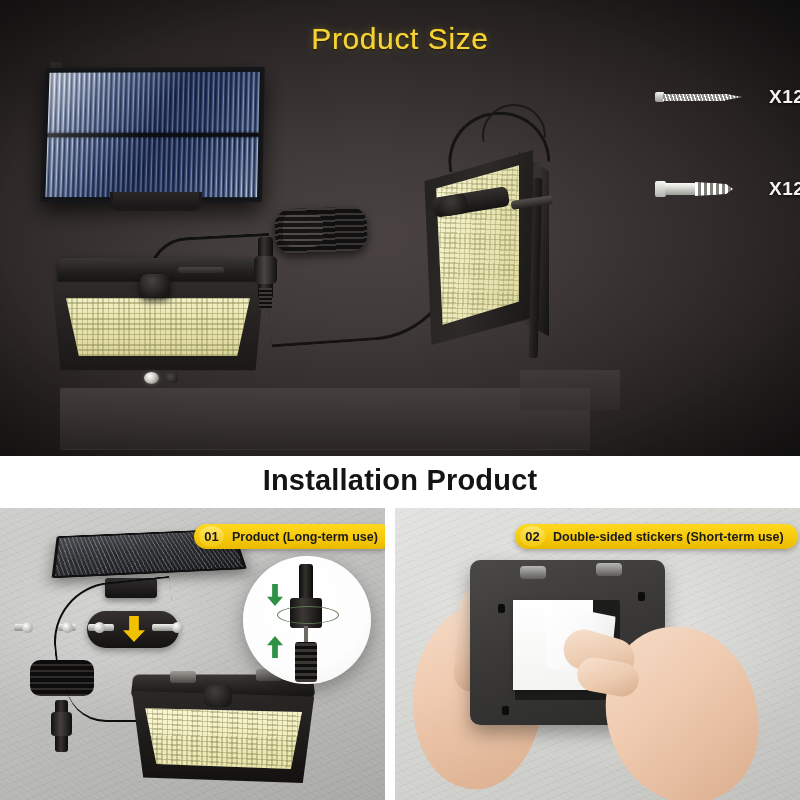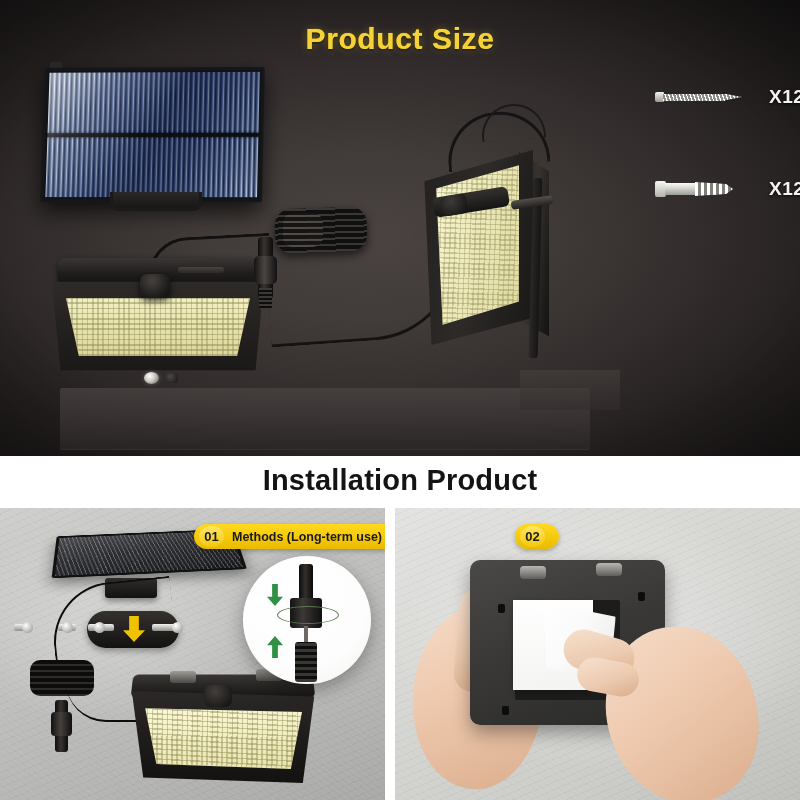--- a/index.html
+++ b/index.html
@@ -15,21 +15,21 @@
   .top-vig{position:absolute;inset:0;
     background:radial-gradient(ellipse 95% 95% at 50% 50%, rgba(0,0,0,0) 52%, rgba(0,0,0,.55) 100%);}
   .top-floor{position:absolute;left:60px;top:388px;width:530px;height:62px;
     background:linear-gradient(180deg,#4a4443 0%,#3b3635 55%,#2b2726 100%);
     opacity:.75;border-radius:2px;
     box-shadow:0 -1px 0 rgba(255,255,255,.07) inset;}
   .top-floor2{position:absolute;left:520px;top:370px;width:100px;height:40px;
     background:linear-gradient(180deg,#47413f,#322d2c);opacity:.6;}
 
   .title-size{position:absolute;left:0;top:22px;width:800px;text-align:center;
-    font-size:30px;font-weight:bold;letter-spacing:.6px;color:#f6d23a;
+    font-size:30px;font-weight:normal;letter-spacing:.6px;color:#f6d23a;
     font-family:"Liberation Sans",sans-serif;
     text-shadow:0 0 1px #c9a800,0 1px 2px rgba(0,0,0,.85),0 0 9px rgba(246,210,58,.30);}
 
   
   .solar{position:absolute;left:42px;top:67px;width:215px;height:129px;
     transform:perspective(900px) rotateX(3deg) rotateY(-2deg) skewX(-1.6deg);
     background:#111214;border:3px solid #15161a;border-radius:2px;
     box-shadow:0 10px 22px rgba(0,0,0,.7);}
   .solar-cells{position:absolute;inset:2px;overflow:hidden;
     background:
@@ -363,21 +363,21 @@
         <div class="pa-lamp-top"></div>
         <div class="pa-lamp-body"></div>
         <div class="pa-lamp-led"></div>
         <div class="pa-knob"></div>
         <div class="pa-tab" style="left:42px;top:-2px;"></div>
         <div class="pa-tab" style="left:128px;top:-4px;"></div>
       </div>
 
       <div class="badge" style="left:194px;top:16px;">
         <span class="badge-num">01</span>
-        <span class="badge-txt">Methods (Long-term use)</span>
+        <span class="badge-txt">Product (Long-term use)</span>
       </div>
     </div>
 
     <div class="photo photo-b">
       <div class="grain"></div>
 
       <div class="hand" style="left:18px;top:96px;width:130px;height:185px;transform:rotate(9deg);"></div>
       <div class="finger" style="left:62px;top:80px;width:36px;height:104px;transform:rotate(5deg);"></div>
 
       <div class="pb-bracket">
@@ -391,20 +391,21 @@
 
       <div class="pb-sticker"></div>
       <div class="pb-peel"></div>
 
       <div class="hand" style="left:212px;top:118px;width:150px;height:178px;transform:rotate(-10deg);"></div>
       <div class="finger" style="left:168px;top:126px;width:72px;height:40px;transform:rotate(16deg);"></div>
       <div class="finger" style="left:182px;top:152px;width:62px;height:34px;transform:rotate(10deg);"></div>
 
       <div class="badge" style="left:120px;top:16px;">
         <span class="badge-num">02</span>
+        <span class="badge-txt">Double-sided stickers (Short-term use)</span>
       </div>
     </div>
 
     <div class="circle-inset" style="left:243px;top:48px;">
       <div class="ci-conn-top"></div>
       <div class="ci-conn-box"></div>
       <div class="ci-pin"></div>
       <div class="ci-conn-bot"></div>
       <div class="ci-ellipse"></div>
       <div class="ci-arrow down"></div>

